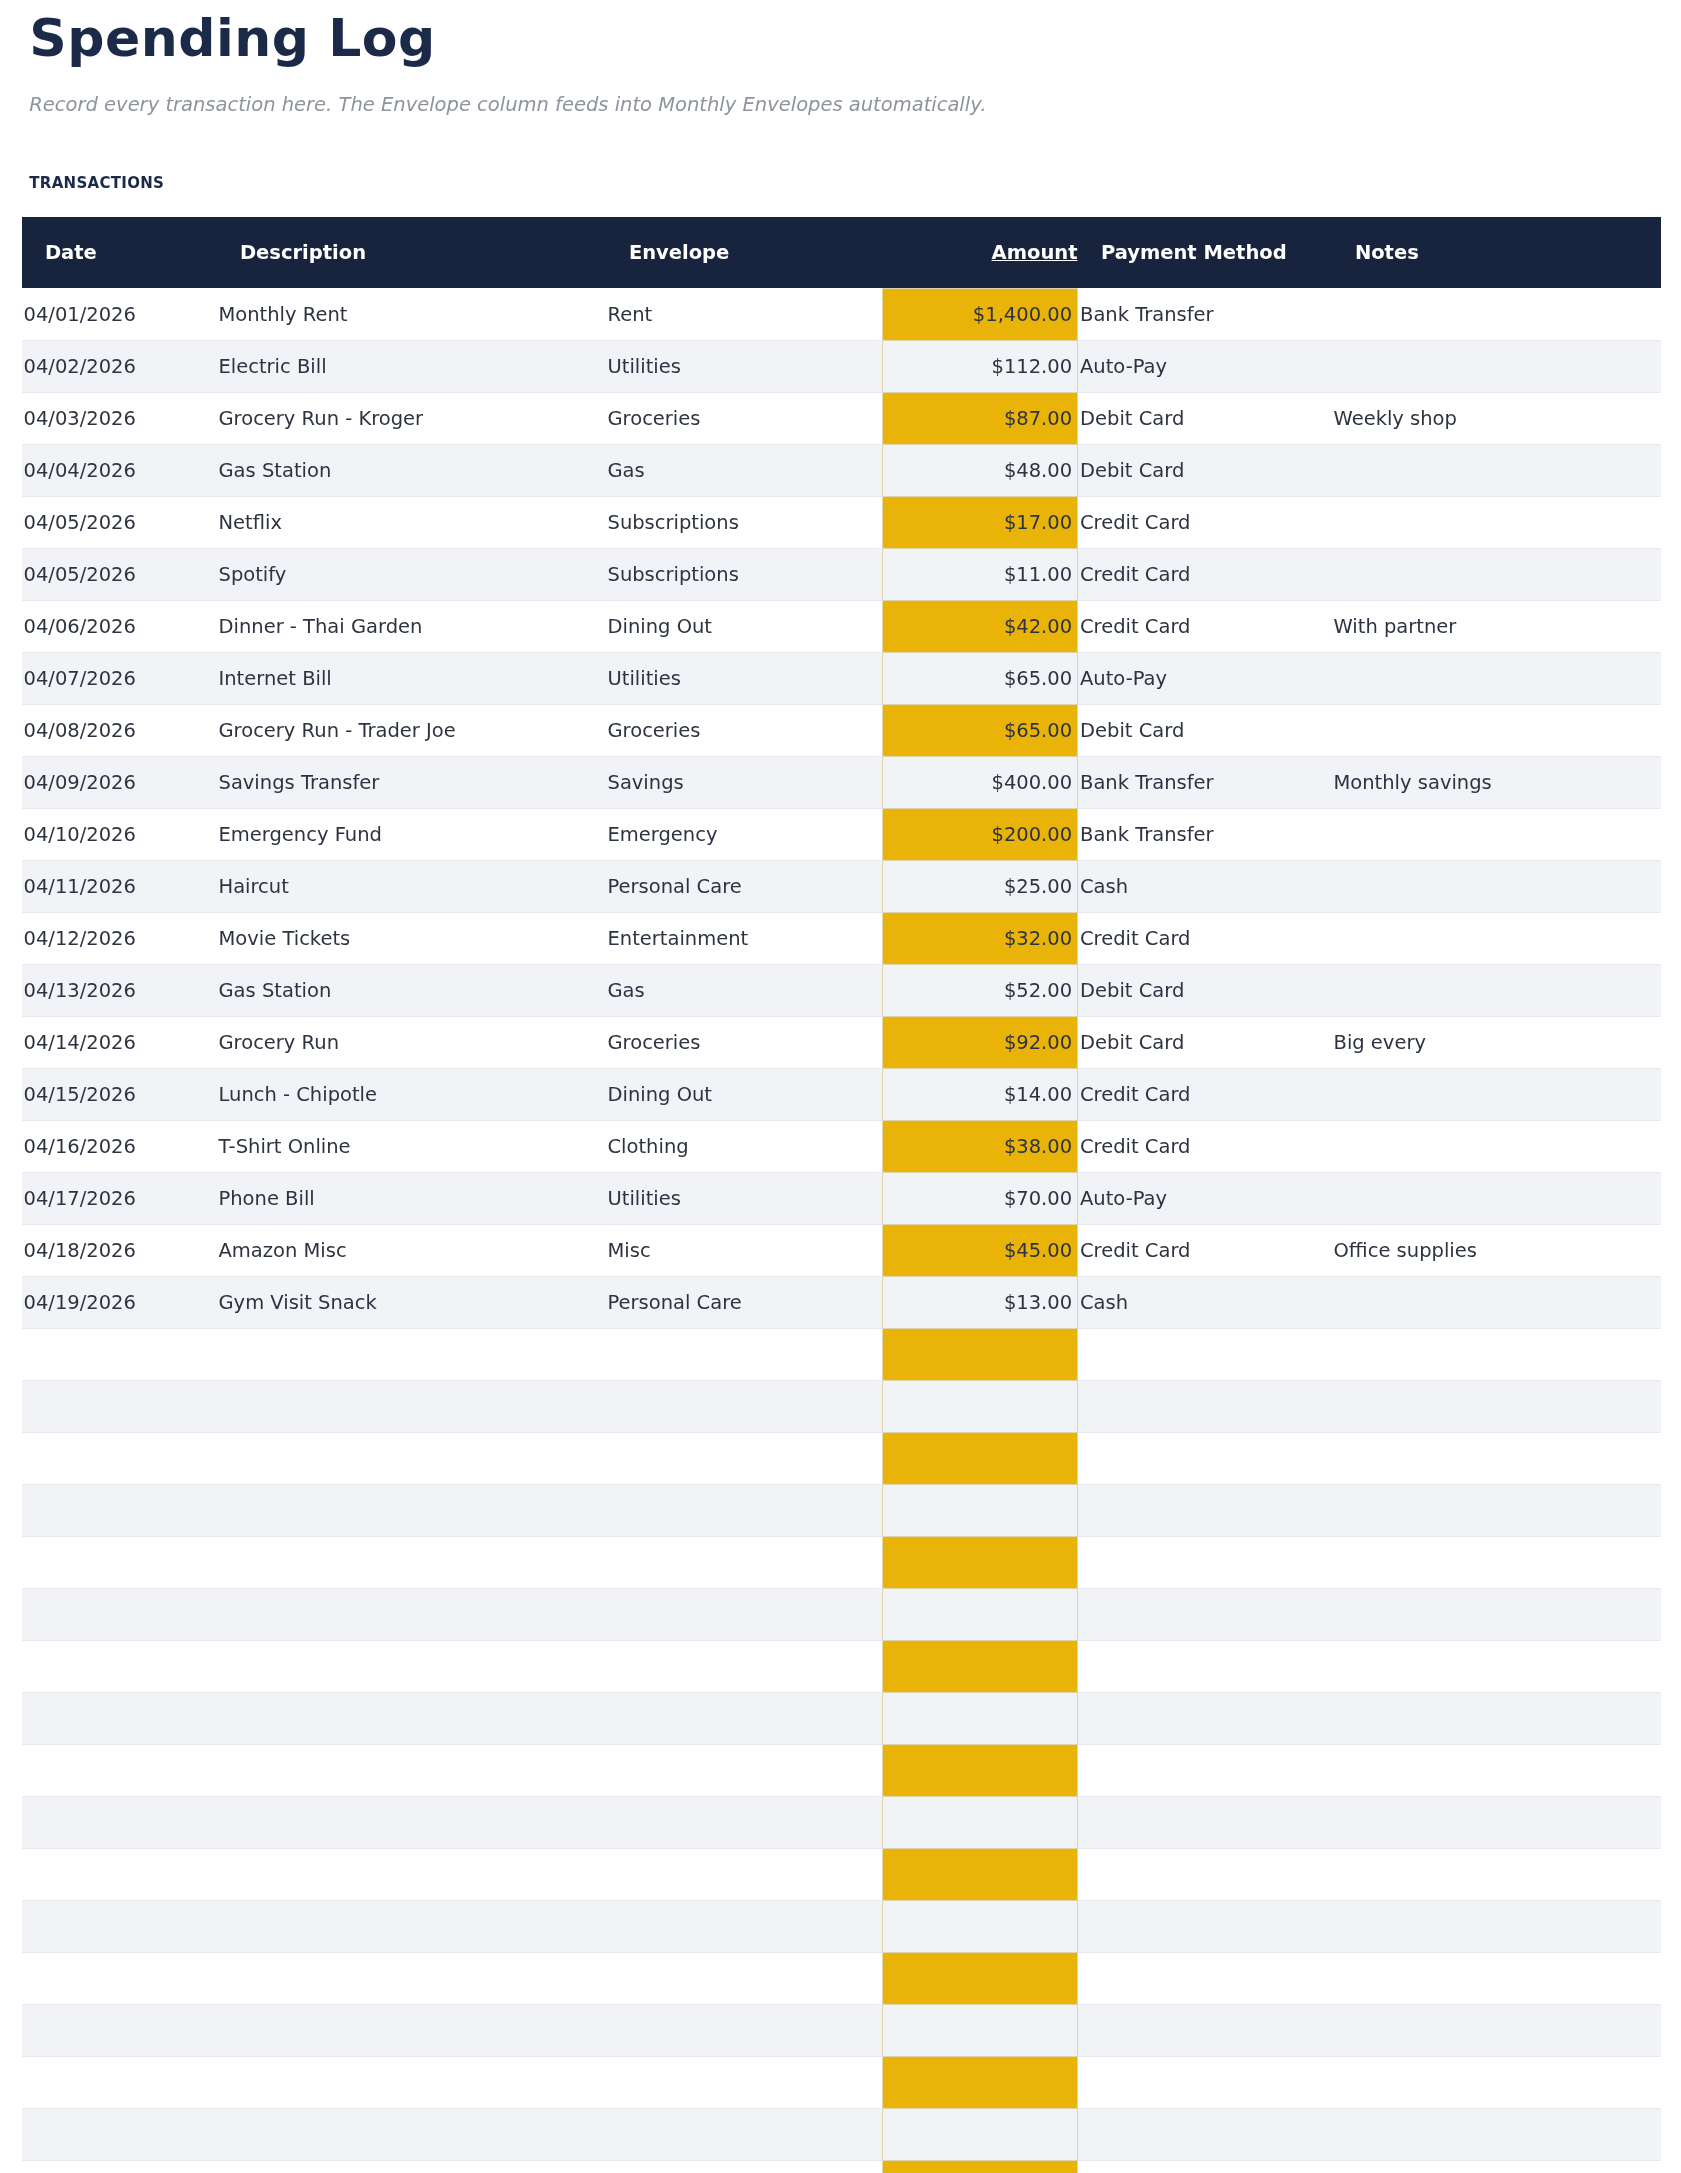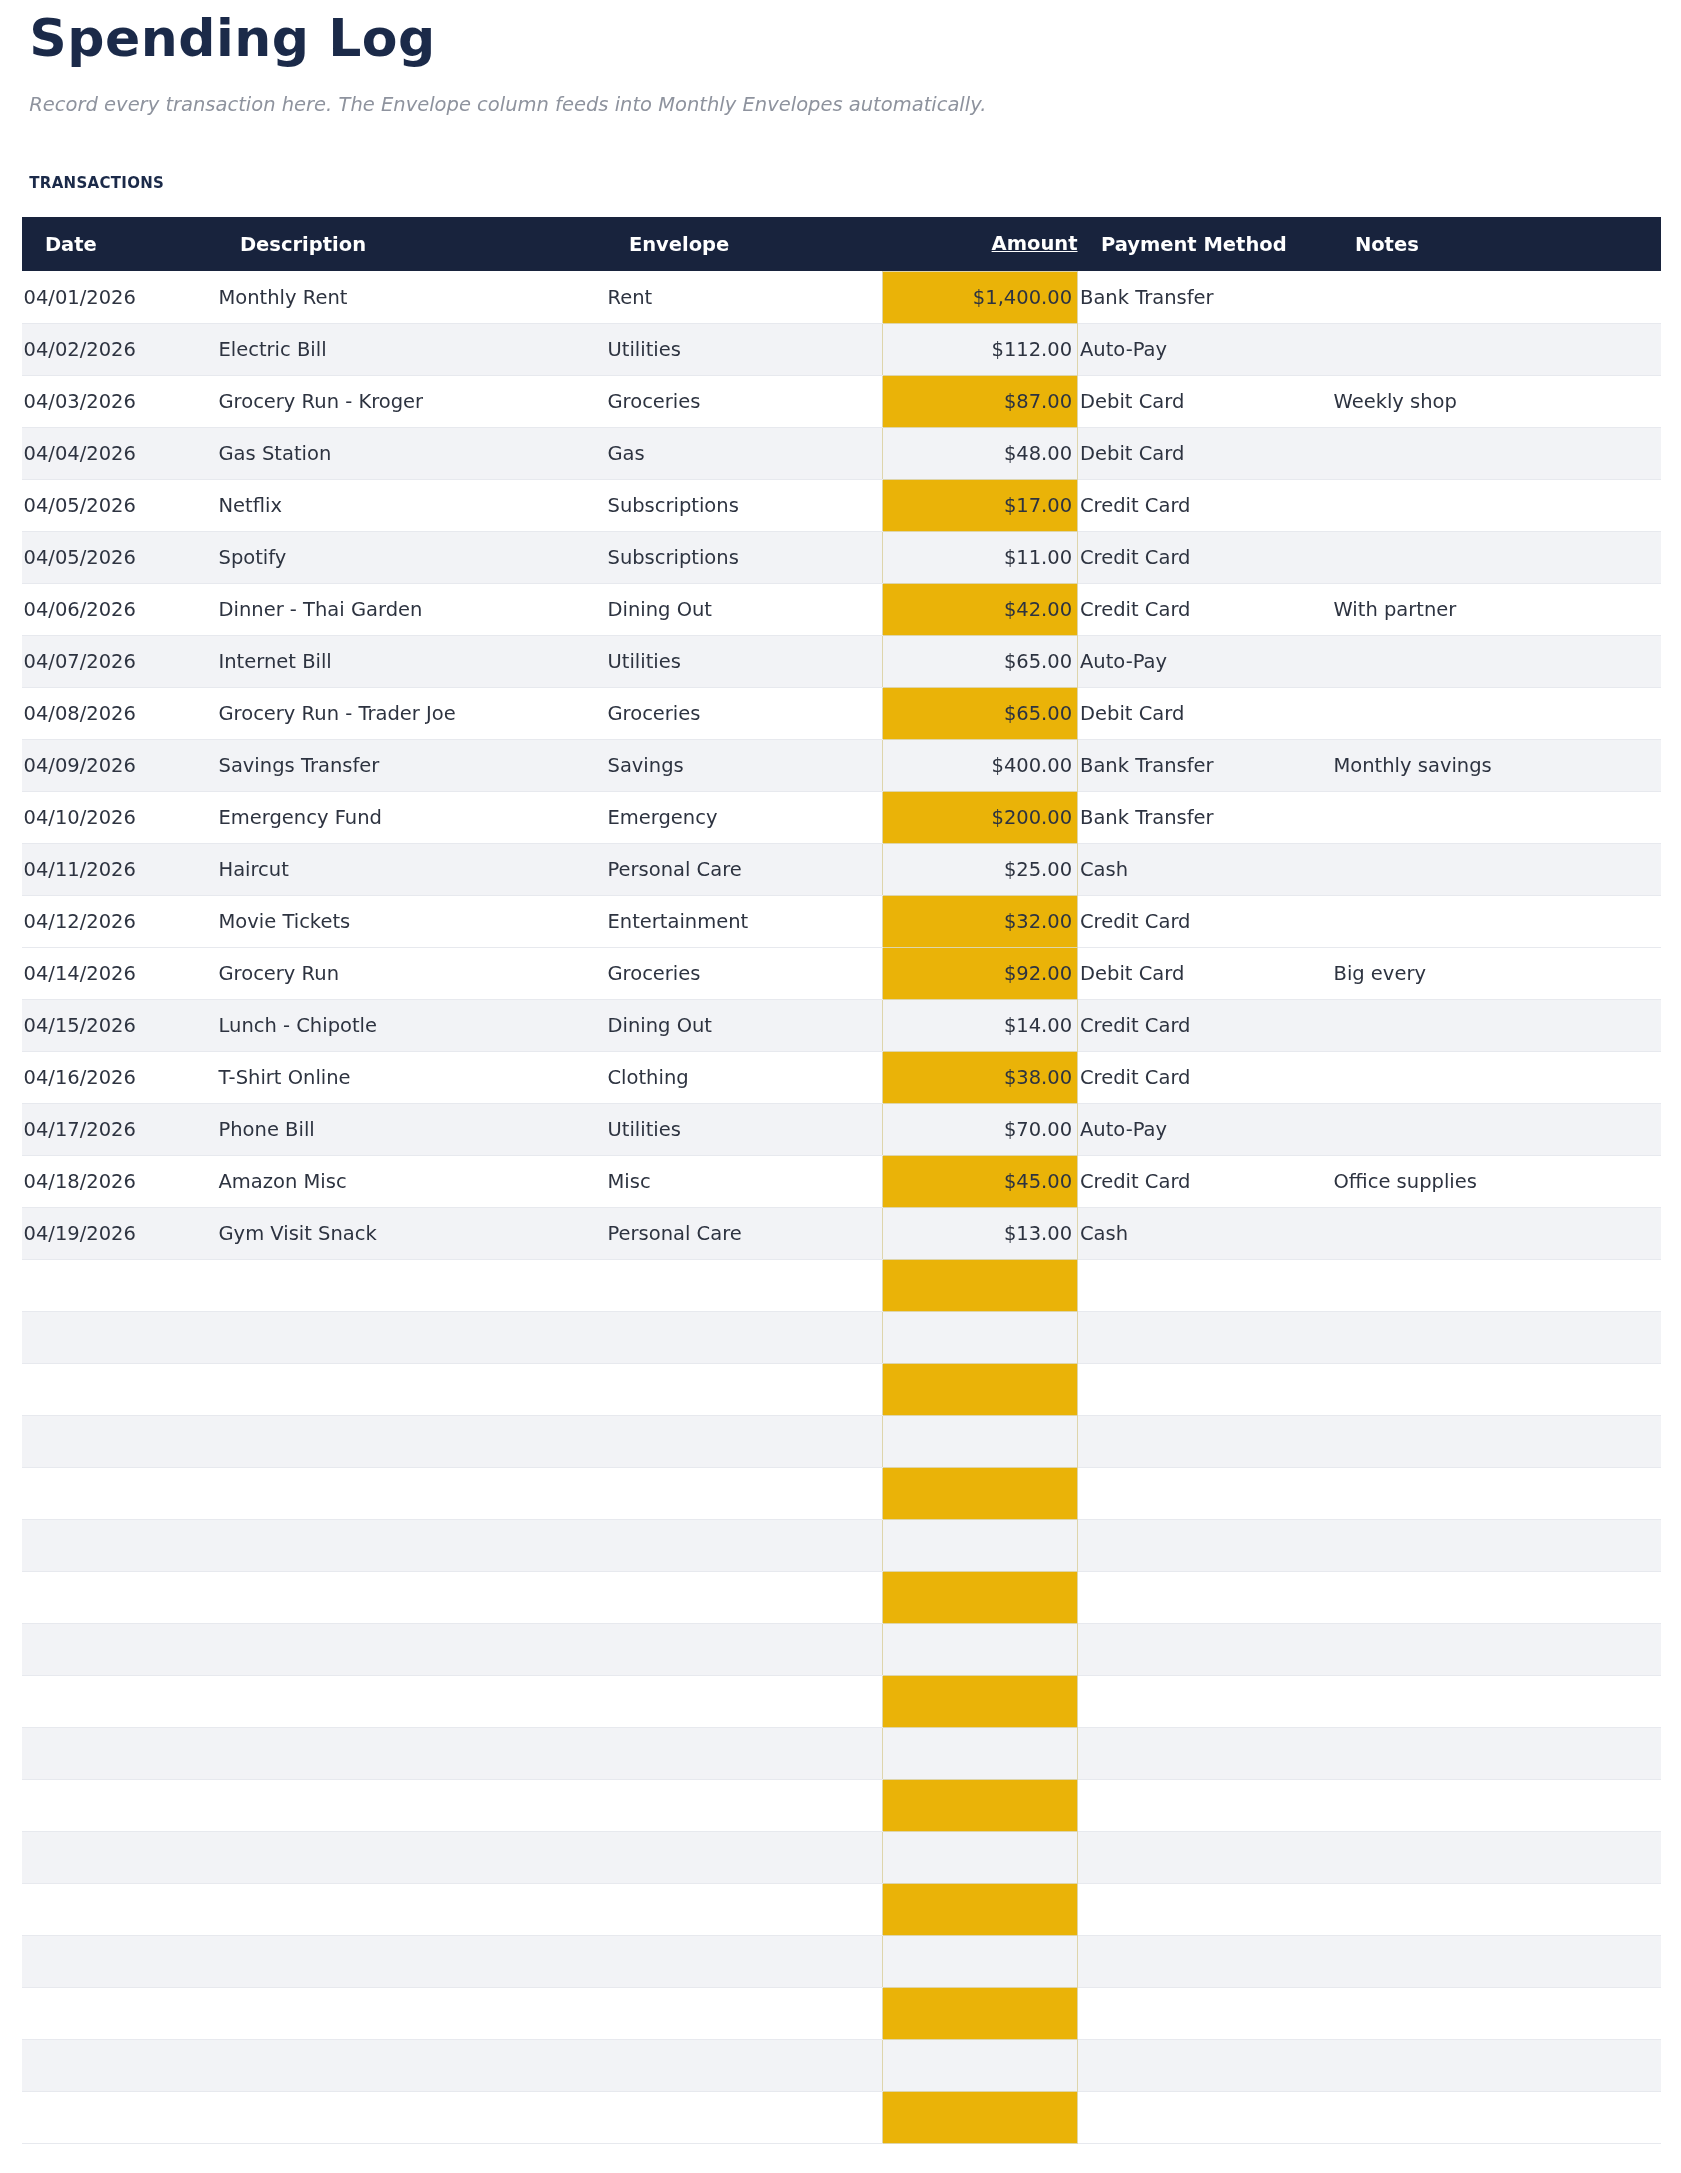--- a/index.html
+++ b/index.html
@@ -49,21 +49,21 @@
   col.w-amount  { width: 195px; }
   col.w-pay     { width: 254px; }
   col.w-notes   { width: 329px; }
 
   thead th {
     background: #18233d;
     color: #ffffff;
     font-size: 19.5px;
     font-weight: 700;
     text-align: left;
-    height: 54px;
+    height: 71px;
     padding: 0 0 0 23.4px;
     overflow: hidden;
     white-space: nowrap;
   }
   thead th.c-amount {
     text-align: right;
     padding: 0;
     text-decoration: underline;
   }
 
@@ -211,20 +211,28 @@
           <td class="c-notes"></td>
         </tr>
         <tr>
           <td class="c-date">04/12/2026</td>
           <td class="c-desc">Movie Tickets</td>
           <td class="c-env">Entertainment</td>
           <td class="c-amount">$32.00</td>
           <td class="c-pay">Credit Card</td>
           <td class="c-notes"></td>
         </tr>
+        <tr class="alt">
+          <td class="c-date">04/13/2026</td>
+          <td class="c-desc">Gas Station</td>
+          <td class="c-env">Gas</td>
+          <td class="c-amount">$52.00</td>
+          <td class="c-pay">Debit Card</td>
+          <td class="c-notes"></td>
+        </tr>
         <tr>
           <td class="c-date">04/14/2026</td>
           <td class="c-desc">Grocery Run</td>
           <td class="c-env">Groceries</td>
           <td class="c-amount">$92.00</td>
           <td class="c-pay">Debit Card</td>
           <td class="c-notes">Big every</td>
         </tr>
         <tr class="alt">
           <td class="c-date">04/15/2026</td>

